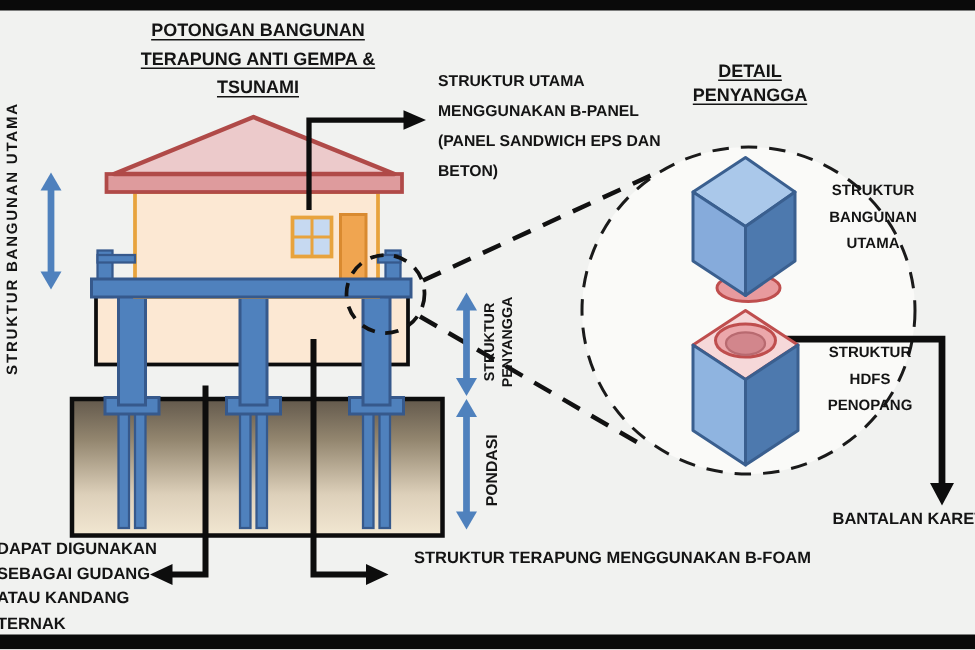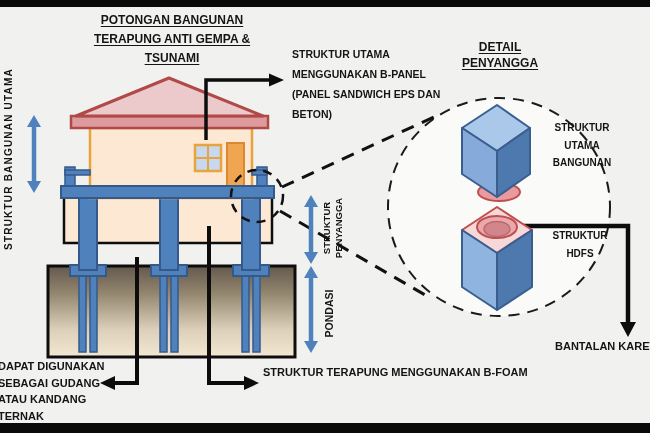--- a/index.html
+++ b/index.html
@@ -15,21 +15,21 @@
   .lbl{position:absolute;font-weight:bold;color:#141414;white-space:nowrap;}
   .ctr{text-align:center;}
   .u{text-decoration:underline;text-underline-offset:2px;}
   #title{left:70px;top:11px;width:204px;font-size:12px;line-height:19px;}
   #annot-utama{left:292px;top:44px;width:180px;font-size:10.5px;line-height:20px;}
   #detail-title{left:450px;top:39px;width:100px;font-size:12px;line-height:16px;}
   #detail-upper-label{left:543px;top:119px;width:78px;font-size:10px;line-height:17.5px;}
   #detail-lower-label{left:541px;top:227px;width:78px;font-size:10px;line-height:17.5px;}
   #bantalan-label{left:555px;top:340px;font-size:11px;}
   #gudang-note{left:-2px;top:358px;font-size:11px;line-height:16.5px;}
-  #terapung-note{left:263px;top:363px;font-size:11px;line-height:18px;}
+  #terapung-note{left:276px;top:363px;font-size:11px;line-height:18px;}
   .vert{transform:rotate(-90deg);transform-origin:center center;}
   #main-vert-label{left:-85px;top:152px;width:190px;height:14px;font-size:10px;letter-spacing:1.2px;text-align:center;}
   #penyangga-label{left:297px;top:216px;width:72px;height:24px;font-size:9.5px;line-height:12px;text-align:center;}
   #pondasi-label{left:297px;top:307px;width:64px;height:13px;font-size:10.5px;text-align:center;}
 </style>
 </head>
 <body>
 
 <div id="stage">
 
@@ -151,27 +151,28 @@
     <div class="u">TSUNAMI</div>
   </div>
 
   <div id="detail-title" class="lbl ctr">
     <div class="u">DETAIL</div>
     <div class="u">PENYANGGA</div>
   </div>
 
   <div id="detail-upper-label" class="lbl ctr">
     <div>STRUKTUR</div>
+    <div>BANGUNAN</div>
     <div>UTAMA</div>
-    <div>BANGUNAN</div>
   </div>
 
   <div id="detail-lower-label" class="lbl ctr">
     <div>STRUKTUR</div>
     <div>HDFS</div>
+    <div>PENOPANG</div>
   </div>
 
   <div id="bantalan-label" class="lbl">BANTALAN KARET</div>
 
   <div id="main-vert-label" class="lbl vert">STRUKTUR  BANGUNAN UTAMA</div>
 
   <div id="penyangga-label" class="lbl vert">
     <div>STRUKTUR</div>
     <div>PENYANGGA</div>
   </div>

